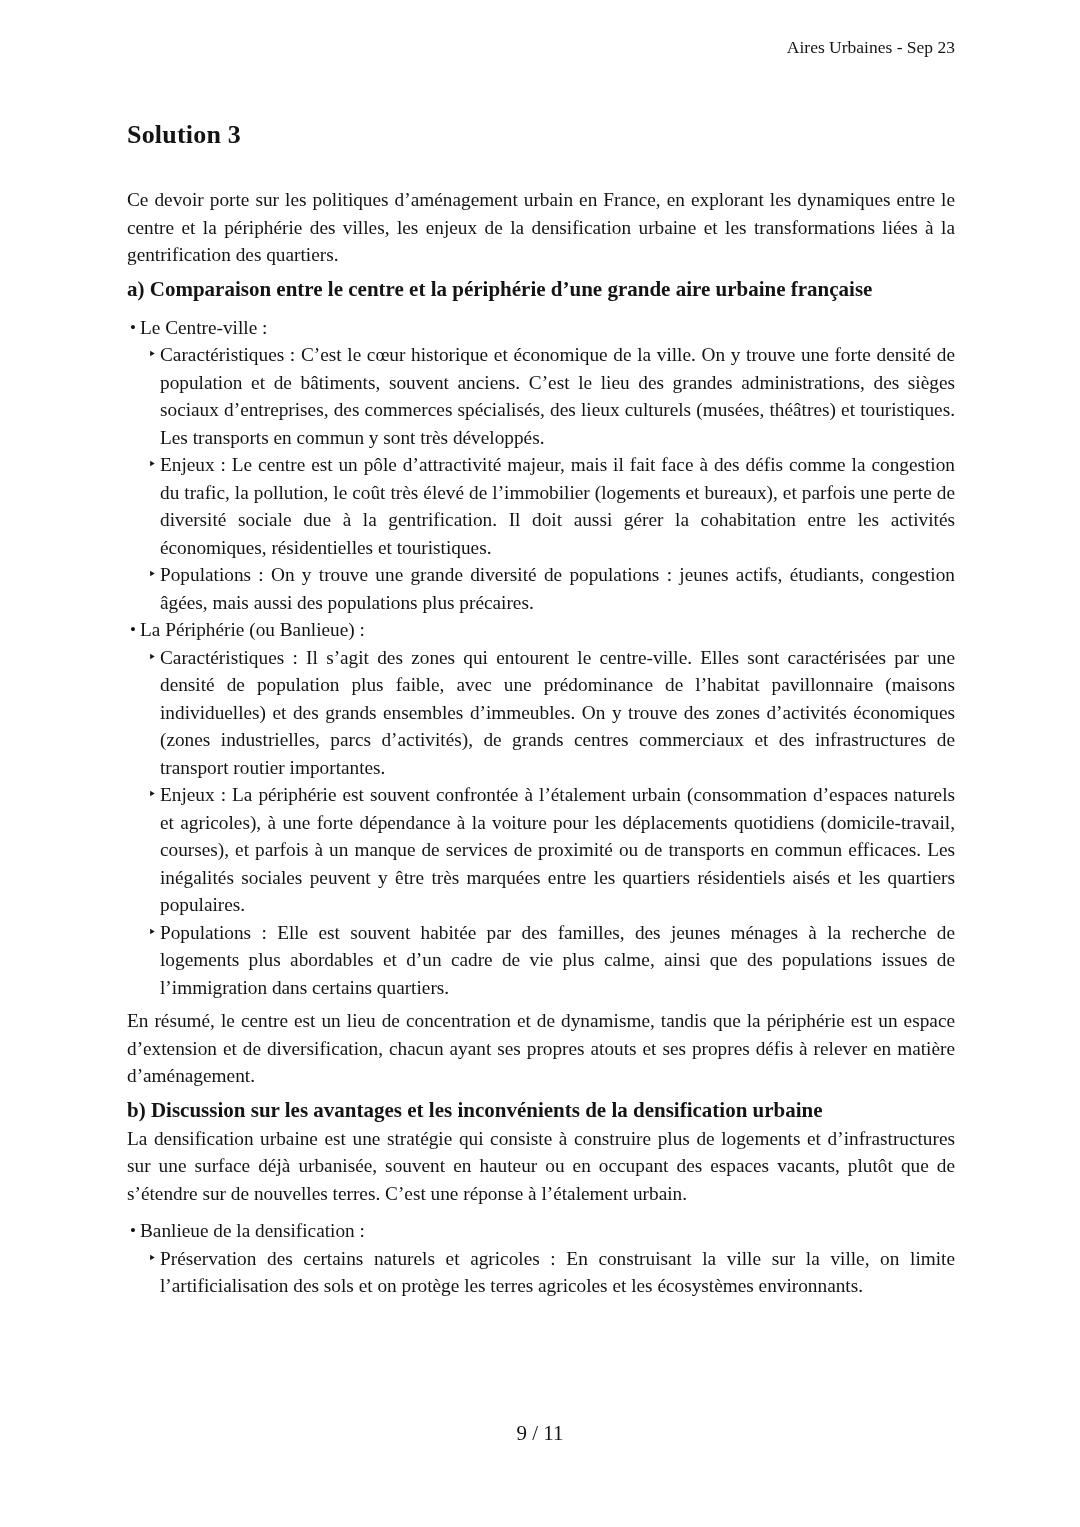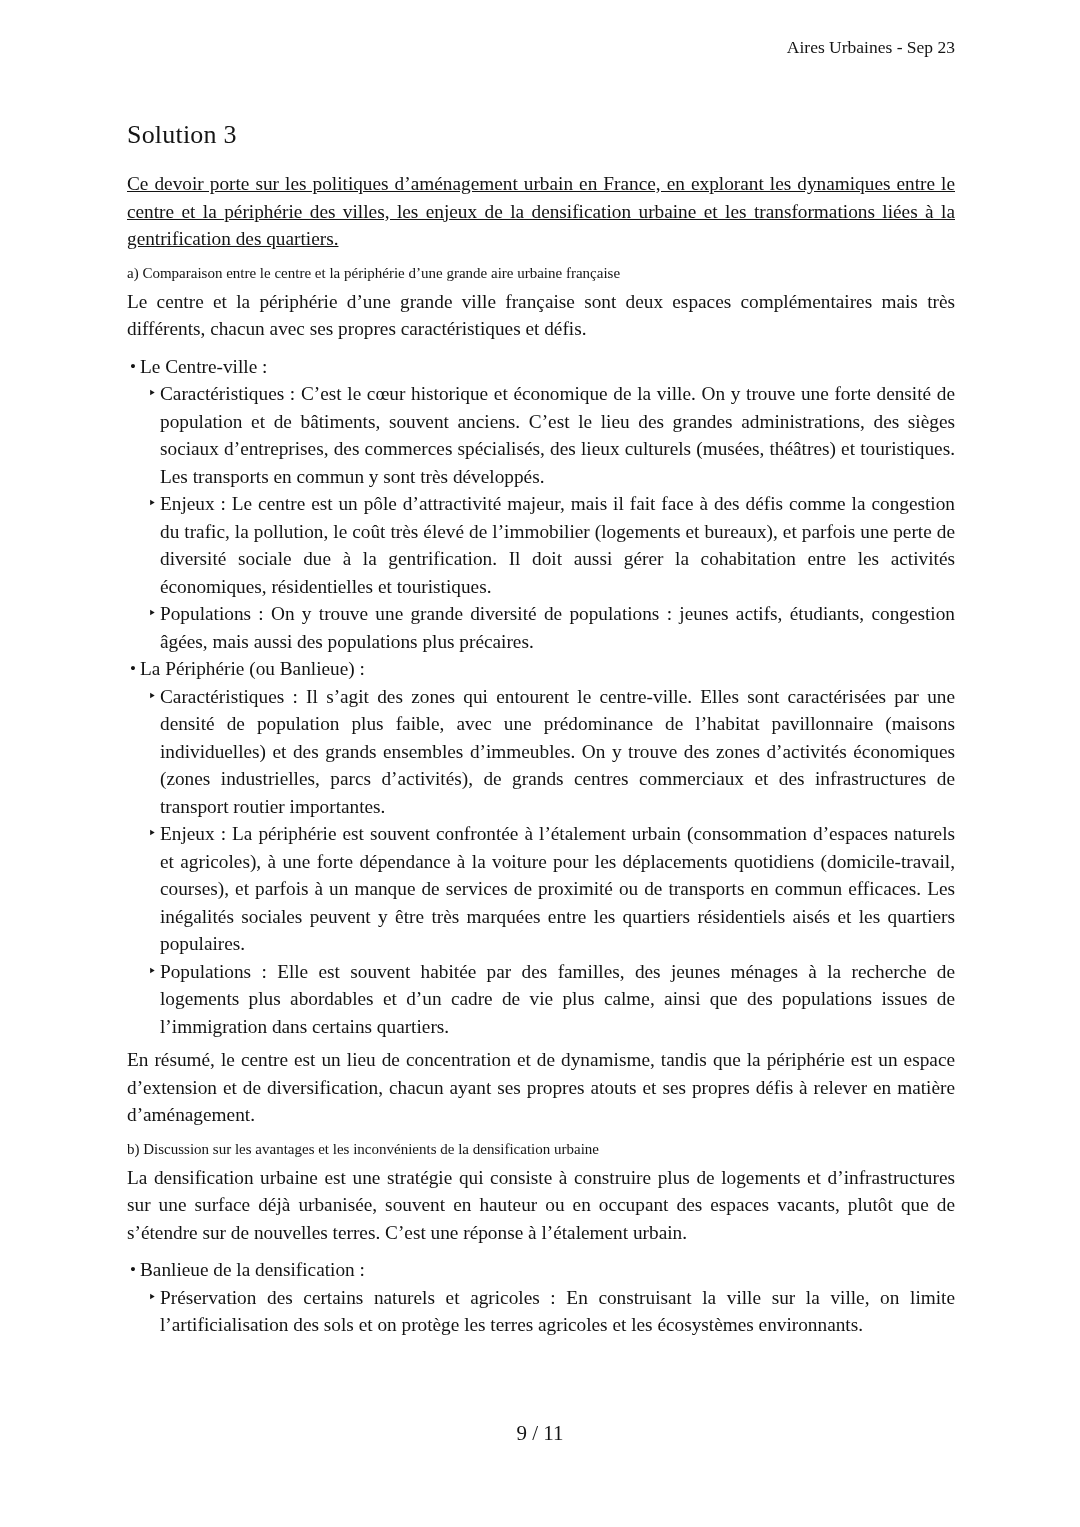--- a/index.html
+++ b/index.html
@@ -23,37 +23,37 @@
     line-height: 22px;
   }
   .content {
     position: absolute;
     top: 0;
     left: 127px;
     width: 828px;
   }
   h1.doc-title {
     font-size: 26px;
-    font-weight: 400;
+    font-weight: 700;
     line-height: 30px;
     margin: 120px 0 8px 0;
     letter-spacing: 0.2px;
   }
   p.body {
     font-size: 19.3px;
     line-height: 27.5px;
     margin: 0;
     text-align: justify;
     hyphens: auto;
     -webkit-hyphens: auto;
   }
-  p.intro { margin-top: 20px; text-decoration: underline; }
+  p.intro { margin-top: 36px; }
   h2.section-heading {
-    font-size: 15px;
-    font-weight: 400;
+    font-size: 21px;
+    font-weight: 700;
     line-height: 27.5px;
     margin: 7.5px 0 0 0;
   }
   p.summary { margin-top: 6px; }
   .itemize { margin-top: 10px; }
   .l1-item { position: relative; padding-left: 13px; }
   .l1-marker {
     position: absolute;
     left: 3px;
     top: 0;
@@ -88,21 +88,20 @@
     <span>Aires Urbaines - Sep 23</span>
   </div>
 
   <div class="content">
 
     <h1 class="doc-title">Solution 3</h1>
 
     <p class="body intro">Ce devoir porte sur les politiques d’aménagement urbain en France, en explorant les dynamiques entre le centre et la périphérie des villes, les enjeux de la densification urbaine et les transformations liées à la gentrification des quartiers.</p>
 
     <h2 class="section-heading">a) Comparaison entre le centre et la périphérie d’une grande aire urbaine française</h2>
-    <p class="body">Le centre et la périphérie d’une grande ville française sont deux espaces complémentaires mais très différents, chacun avec ses propres caractéristiques et défis.</p>
 
     <div class="itemize">
 
       <div class="l1-item">
         <span class="l1-marker">•</span>
         <p class="body"><b class="run-in">Le Centre-ville :</b></p>
       </div>
 
       <div class="l2-item">
         <span class="l2-marker">‣</span>

